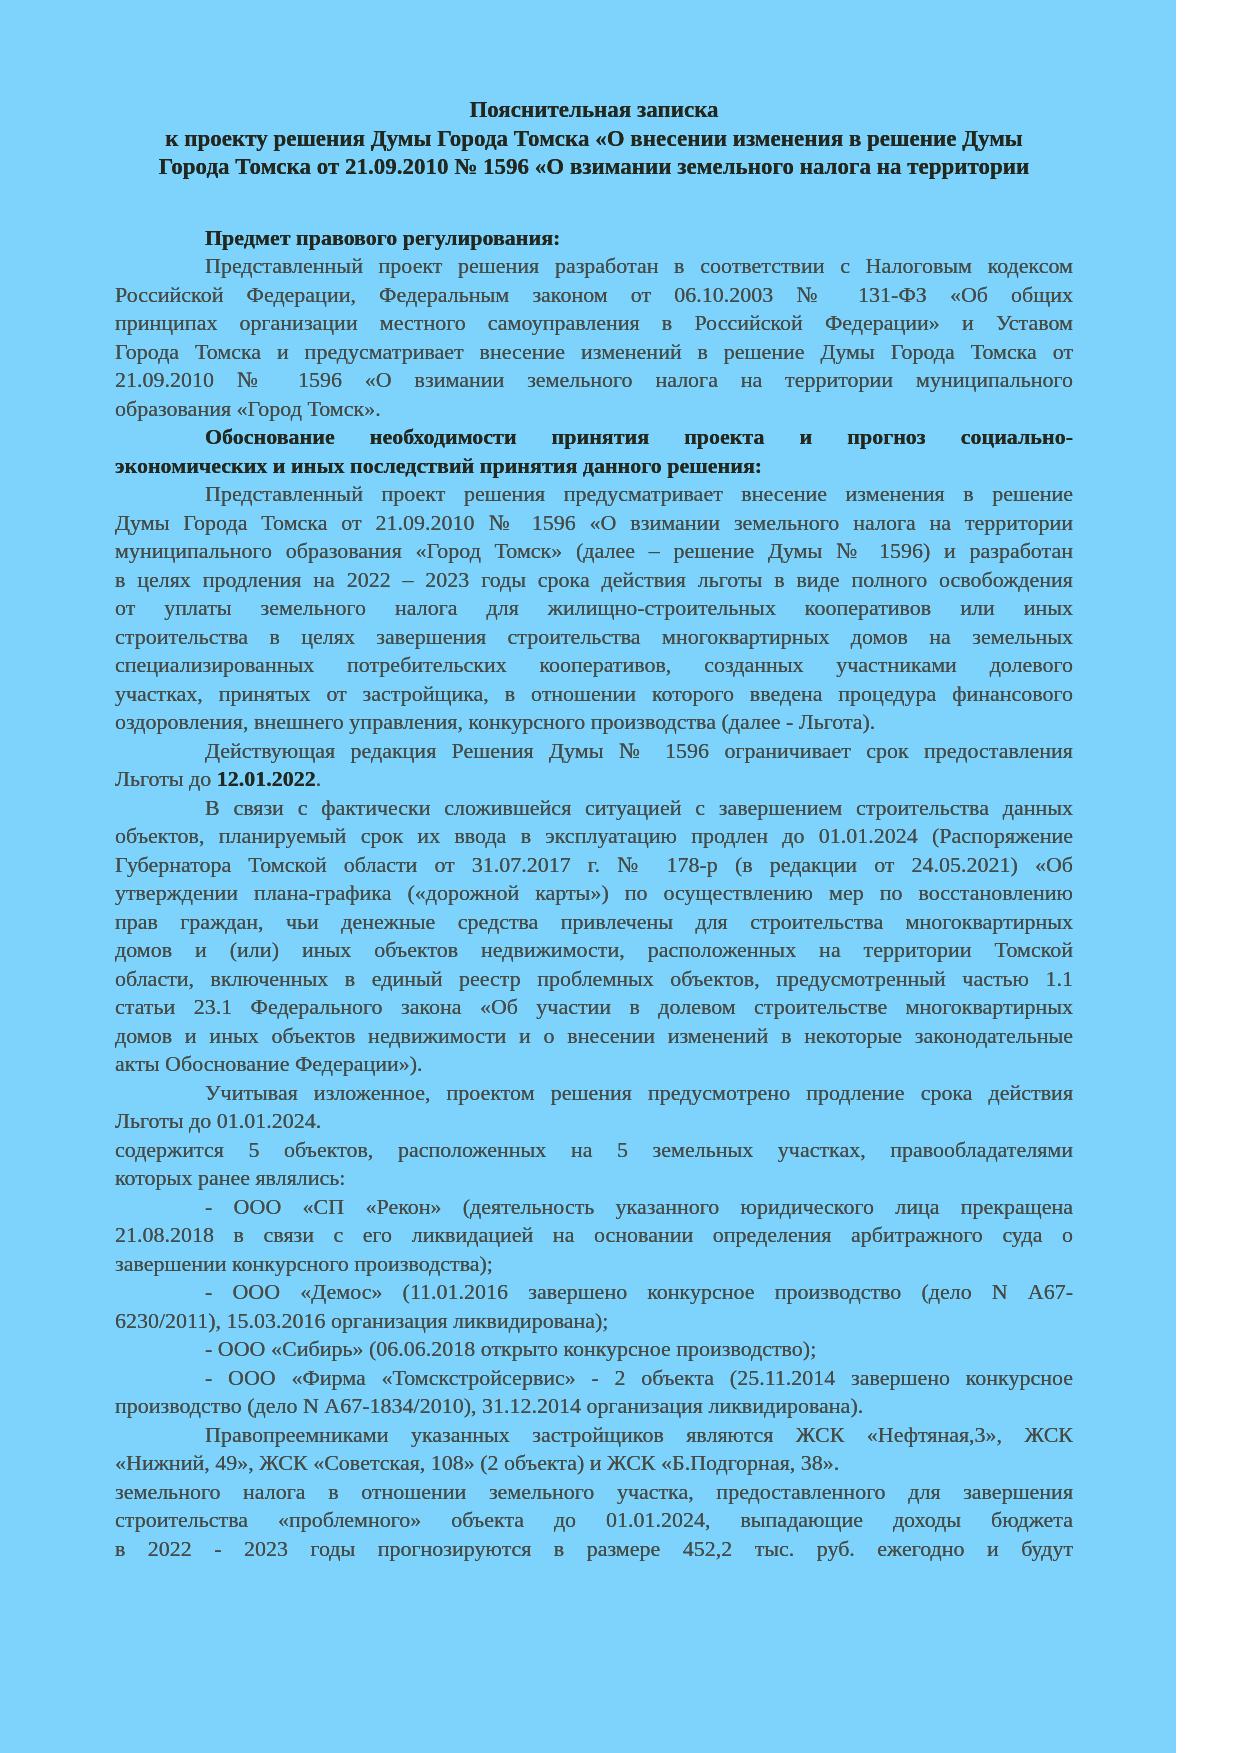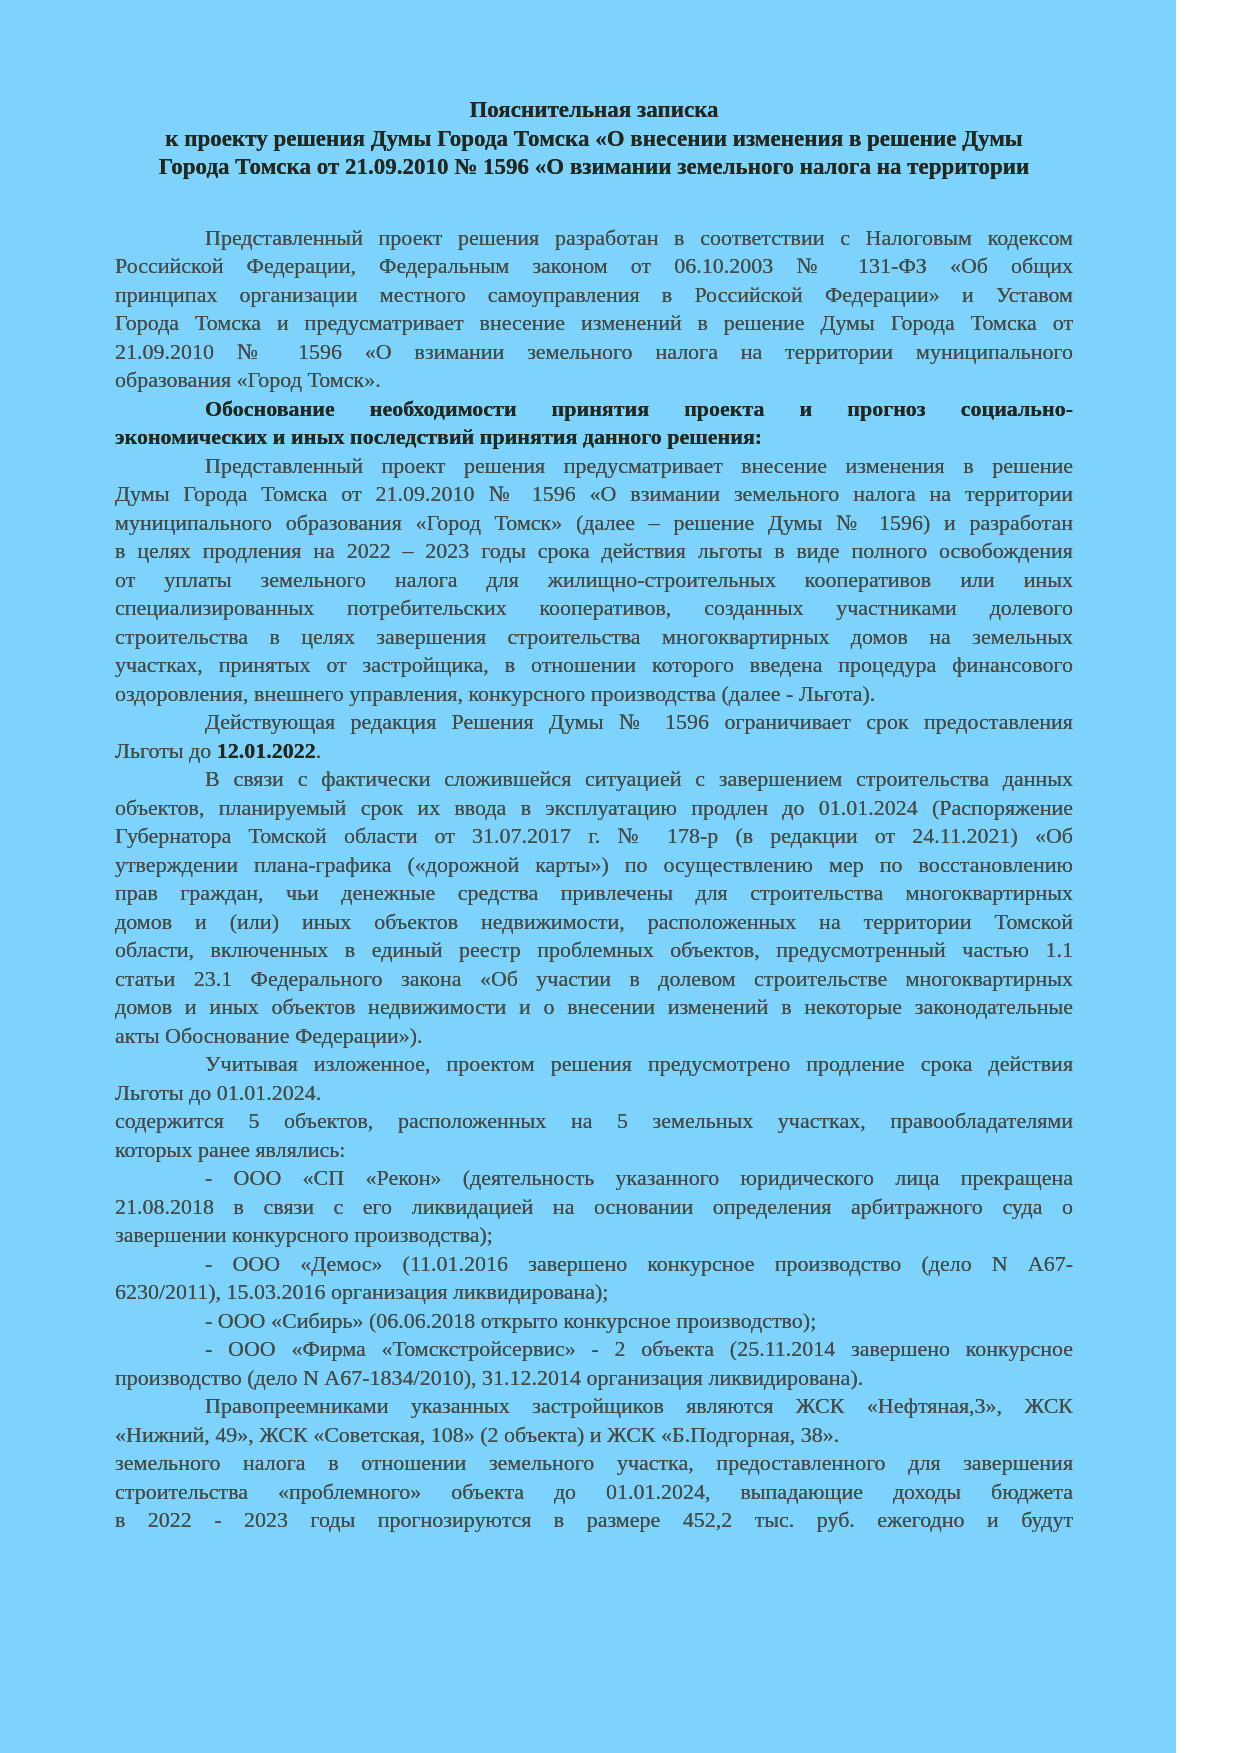--- a/index.html
+++ b/index.html
@@ -52,51 +52,54 @@
 <body>
 
 <div class="page">
   <div class="title-block" id="title-block">
       <div class="title-line">Пояснительная записка</div>
       <div class="title-line">к проекту решения Думы Города Томска «О внесении изменения в решение Думы</div>
       <div class="title-line">Города Томска от 21.09.2010 № 1596 «О взимании земельного налога на территории</div>
     </div>
   <div class="gap"></div>
   <div class="content" id="content">
+      <div class="para heading">
+        <div class="line indent last">Предмет правового регулирования:</div>
+      </div>
       <div class="para body">
         <div class="line indent">Представленный проект решения разработан в соответствии с Налоговым кодексом</div>
         <div class="line">Российской Федерации, Федеральным законом от 06.10.2003 № 131-ФЗ «Об общих</div>
         <div class="line">принципах организации местного самоуправления в Российской Федерации» и Уставом</div>
         <div class="line">Города Томска и предусматривает внесение изменений в решение Думы Города Томска от</div>
         <div class="line">21.09.2010 № 1596 «О взимании земельного налога на территории муниципального</div>
         <div class="line last">образования «Город Томск».</div>
       </div>
       <div class="para heading">
         <div class="line indent">Обоснование необходимости принятия проекта и прогноз социально-</div>
         <div class="line last">экономических и иных последствий принятия данного решения:</div>
       </div>
       <div class="para body">
         <div class="line indent">Представленный проект решения предусматривает внесение изменения в решение</div>
         <div class="line">Думы Города Томска от 21.09.2010 № 1596 «О взимании земельного налога на территории</div>
         <div class="line">муниципального образования «Город Томск» (далее – решение Думы № 1596) и разработан</div>
         <div class="line">в целях продления на 2022 – 2023 годы срока действия льготы в виде полного освобождения</div>
         <div class="line">от уплаты земельного налога для жилищно-строительных кооперативов или иных</div>
+        <div class="line">строительства в целях завершения строительства многоквартирных домов на земельных</div>
         <div class="line">специализированных потребительских кооперативов, созданных участниками долевого</div>
-        <div class="line">строительства в целях завершения строительства многоквартирных домов на земельных</div>
         <div class="line">участках, принятых от застройщика, в отношении которого введена процедура финансового</div>
         <div class="line last">оздоровления, внешнего управления, конкурсного производства (далее - Льгота).</div>
       </div>
       <div class="para body">
         <div class="line indent">Действующая редакция Решения Думы № 1596 ограничивает срок предоставления</div>
         <div class="line last"><span>Льготы до </span><span class="bold">12.01.2022</span><span>.</span></div>
       </div>
       <div class="para body">
         <div class="line indent">В связи с фактически сложившейся ситуацией с завершением строительства данных</div>
         <div class="line">объектов, планируемый срок их ввода в эксплуатацию продлен до 01.01.2024 (Распоряжение</div>
-        <div class="line">Губернатора Томской области от 31.07.2017 г. № 178-р (в редакции от 24.11.2021) «Об</div>
+        <div class="line">Губернатора Томской области от 31.07.2017 г. № 178-р (в редакции от 24.05.2021) «Об</div>
         <div class="line">утверждении плана-графика («дорожной карты») по осуществлению мер по восстановлению</div>
         <div class="line">прав граждан, чьи денежные средства привлечены для строительства многоквартирных</div>
         <div class="line">домов и (или) иных объектов недвижимости, расположенных на территории Томской</div>
         <div class="line">области, включенных в единый реестр проблемных объектов, предусмотренный частью 1.1</div>
         <div class="line">статьи 23.1 Федерального закона «Об участии в долевом строительстве многоквартирных</div>
         <div class="line">домов и иных объектов недвижимости и о внесении изменений в некоторые законодательные</div>
         <div class="line last">акты Обоснование Федерации»).</div>
       </div>
       <div class="para body">
         <div class="line indent">Учитывая изложенное, проектом решения предусмотрено продление срока действия</div>

